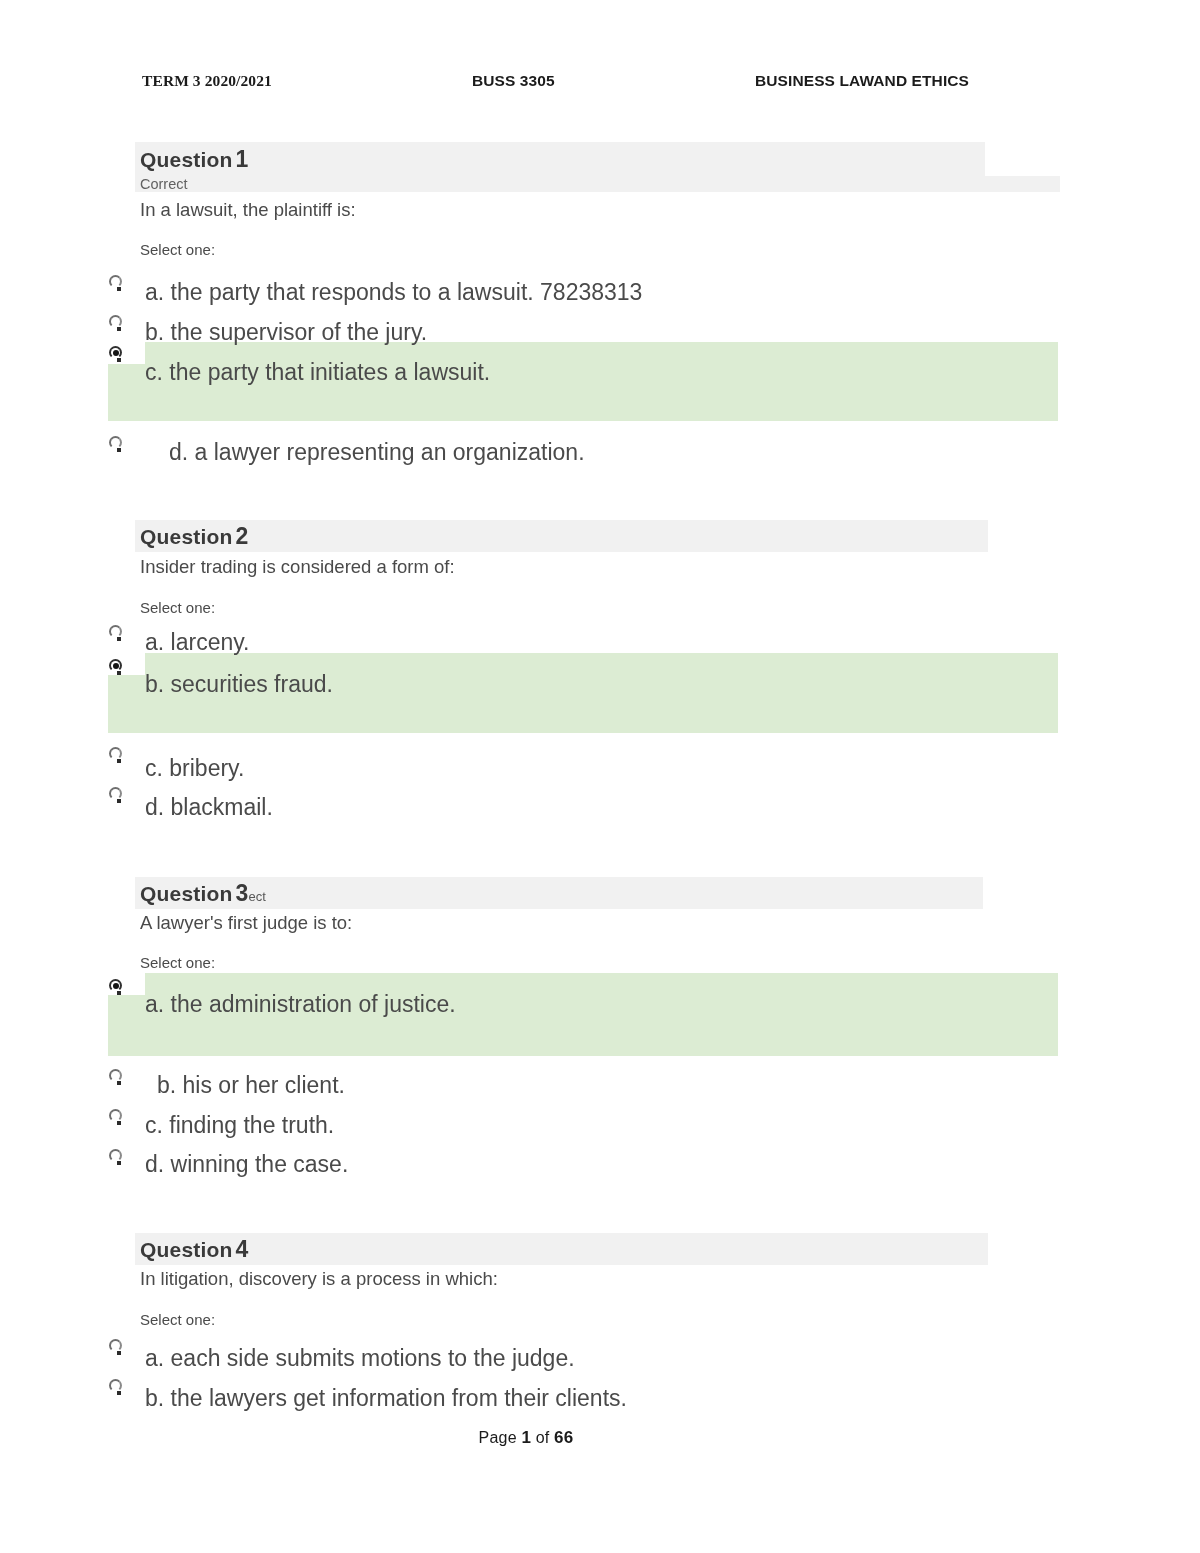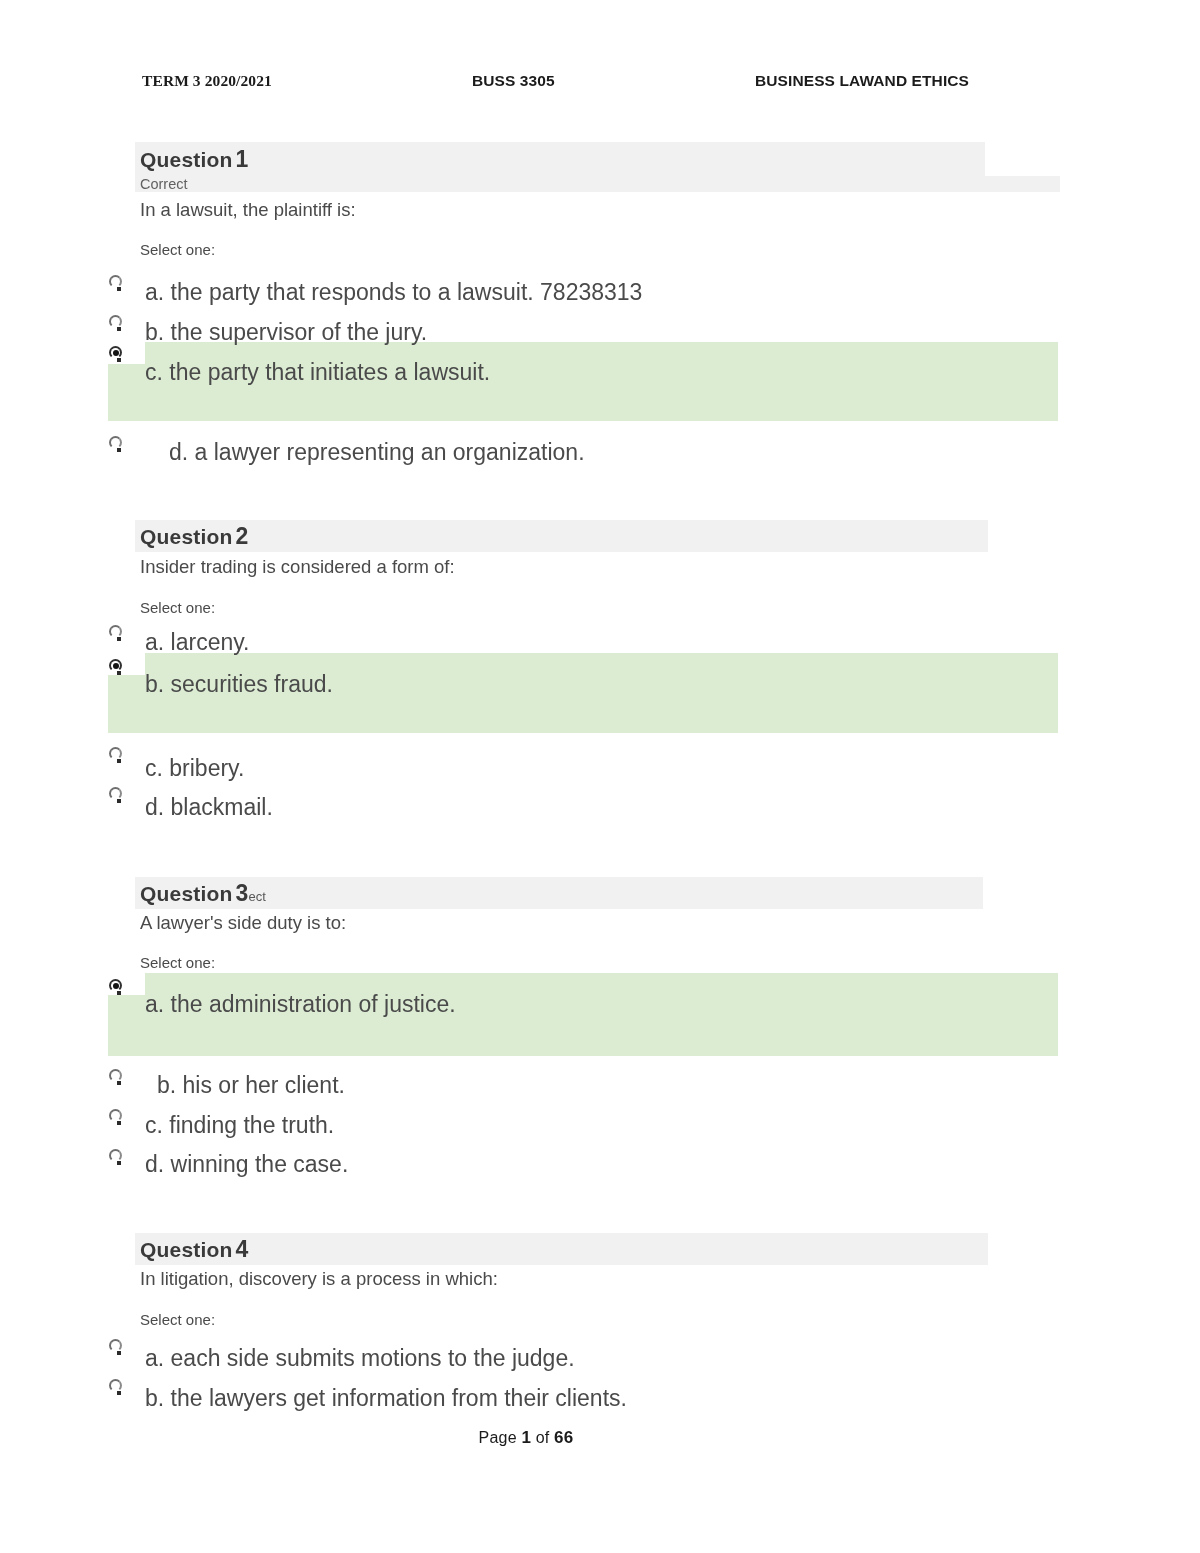--- a/index.html
+++ b/index.html
@@ -250,21 +250,21 @@
     <span class="nub"></span>
   </div>
   <div class="opt-label" style="left:145px; top:276px;">d. blackmail.</div>
 </div>
 
 <div class="question" style="top:877px;">
   <div class="qhead-bar" style="width:848px; height:32px;"></div>
   <div class="qhead-text" style="height:32px; line-height:32px;">
     <span>Question</span><span class="qnum">3</span><span class="qtail">ect</span>
   </div>
-  <div class="qstem" style="top:34px;">A lawyer's side duty is to:</div>
+  <div class="qstem" style="top:34px;">A lawyer's first judge is to:</div>
   <div class="qselect" style="top:75px;">Select one:</div>
 
   <div class="opt-highlight" style="left:145px; top:96px; width:913px; height:22px;"></div>
   <div class="opt-highlight" style="left:108px; top:118px; width:950px; height:61px;"></div>
 
   <div class="radio checked" style="left:109px; top:102px;">
     <span class="ring"></span>
     <span class="dot"></span>
     <span class="nub"></span>
   </div>

